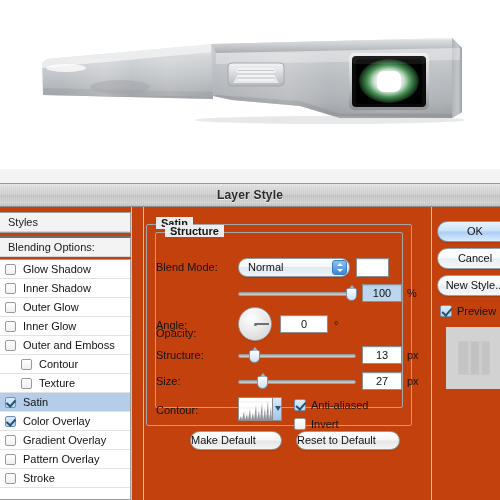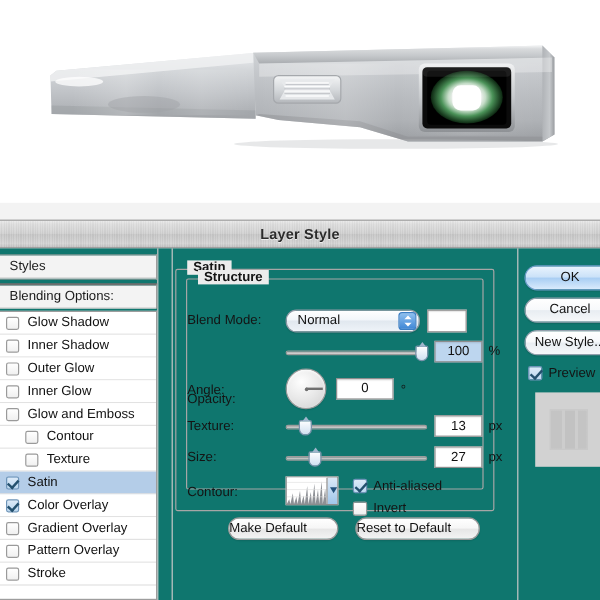--- a/index.html
+++ b/index.html
@@ -43,21 +43,21 @@
         rgba(255,255,255,.20) 0px, rgba(255,255,255,.20) 1px,
         rgba(0,0,0,.035) 1px, rgba(0,0,0,.035) 2px);
     opacity:.55;pointer-events:none;
   }
   #title{
     position:relative;text-align:center;line-height:23px;
     font-size:12px;font-weight:bold;color:#2b2b2b;
     letter-spacing:.2px;text-shadow:0 1px 0 rgba(255,255,255,.65);
   }
 
-  #body{position:relative;width:500px;height:293px;background:#0f766e;}
+  #body{position:relative;width:500px;height:293px;background:#c2410c;}
 
   
   #styles-col{
     position:absolute;left:0;top:5px;width:131px;height:288px;
   }
   .list-box{
     position:absolute;left:-1px;top:0;width:132px;
     background:#ffffff;border:1px solid #9d9d9d;border-left:none;
     box-sizing:border-box;
   }
@@ -405,21 +405,21 @@
           <div class="fx-row">
             <span class="cb"></span>
             <span>Outer Glow</span>
           </div>
           <div class="fx-row">
             <span class="cb"></span>
             <span>Inner Glow</span>
           </div>
           <div class="fx-row">
             <span class="cb"></span>
-            <span>Glow and Emboss</span>
+            <span>Outer and Emboss</span>
           </div>
           <div class="fx-row indent">
             <span class="cb"></span>
             <span>Contour</span>
           </div>
           <div class="fx-row indent">
             <span class="cb"></span>
             <span>Texture</span>
           </div>
           <div class="fx-row selected">
@@ -476,21 +476,21 @@
             <div class="lbl" style="right:auto;left:0;width:76px;line-height:32px;">Angle:</div>
             <div class="dial">
               <span class="needle"></span>
               <span class="hub"></span>
             </div>
             <div class="numfield" style="left:124px;top:6px;width:48px;">0</div>
             <div class="unit" style="left:178px;top:6px;">°</div>
           </div>
 
           <div class="row" style="top:112px;">
-            <div class="lbl" style="right:auto;left:0;width:76px;">Texture:</div>
+            <div class="lbl" style="right:auto;left:0;width:76px;">Structure:</div>
             <div class="slider">
               <span class="knob" style="left:10px;"></span>
             </div>
             <div class="numfield" style="left:206px;">13</div>
             <div class="unit" style="left:251px;">px</div>
           </div>
 
           <div class="row" style="top:138px;">
             <div class="lbl" style="right:auto;left:0;width:76px;">Size:</div>
             <div class="slider">

